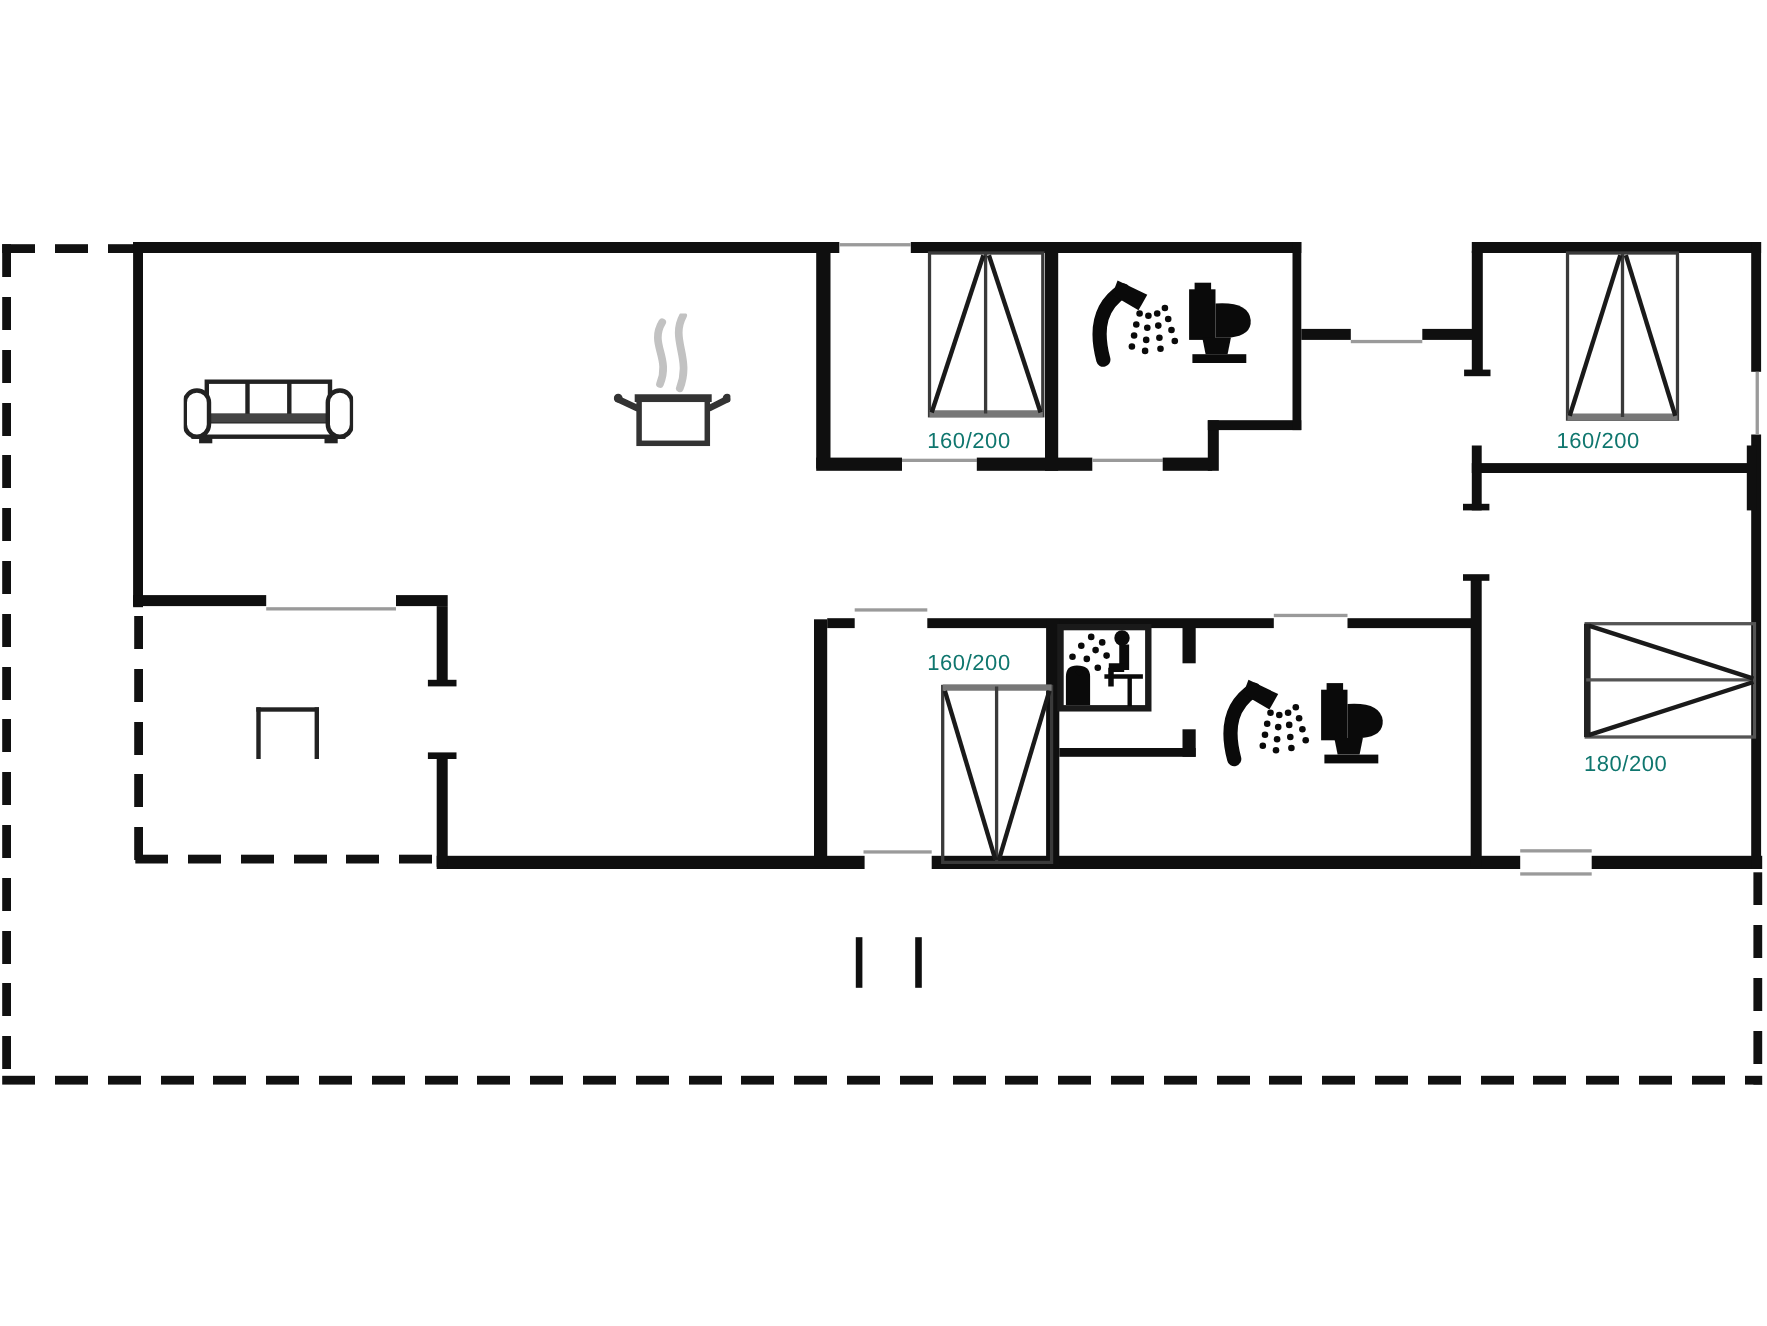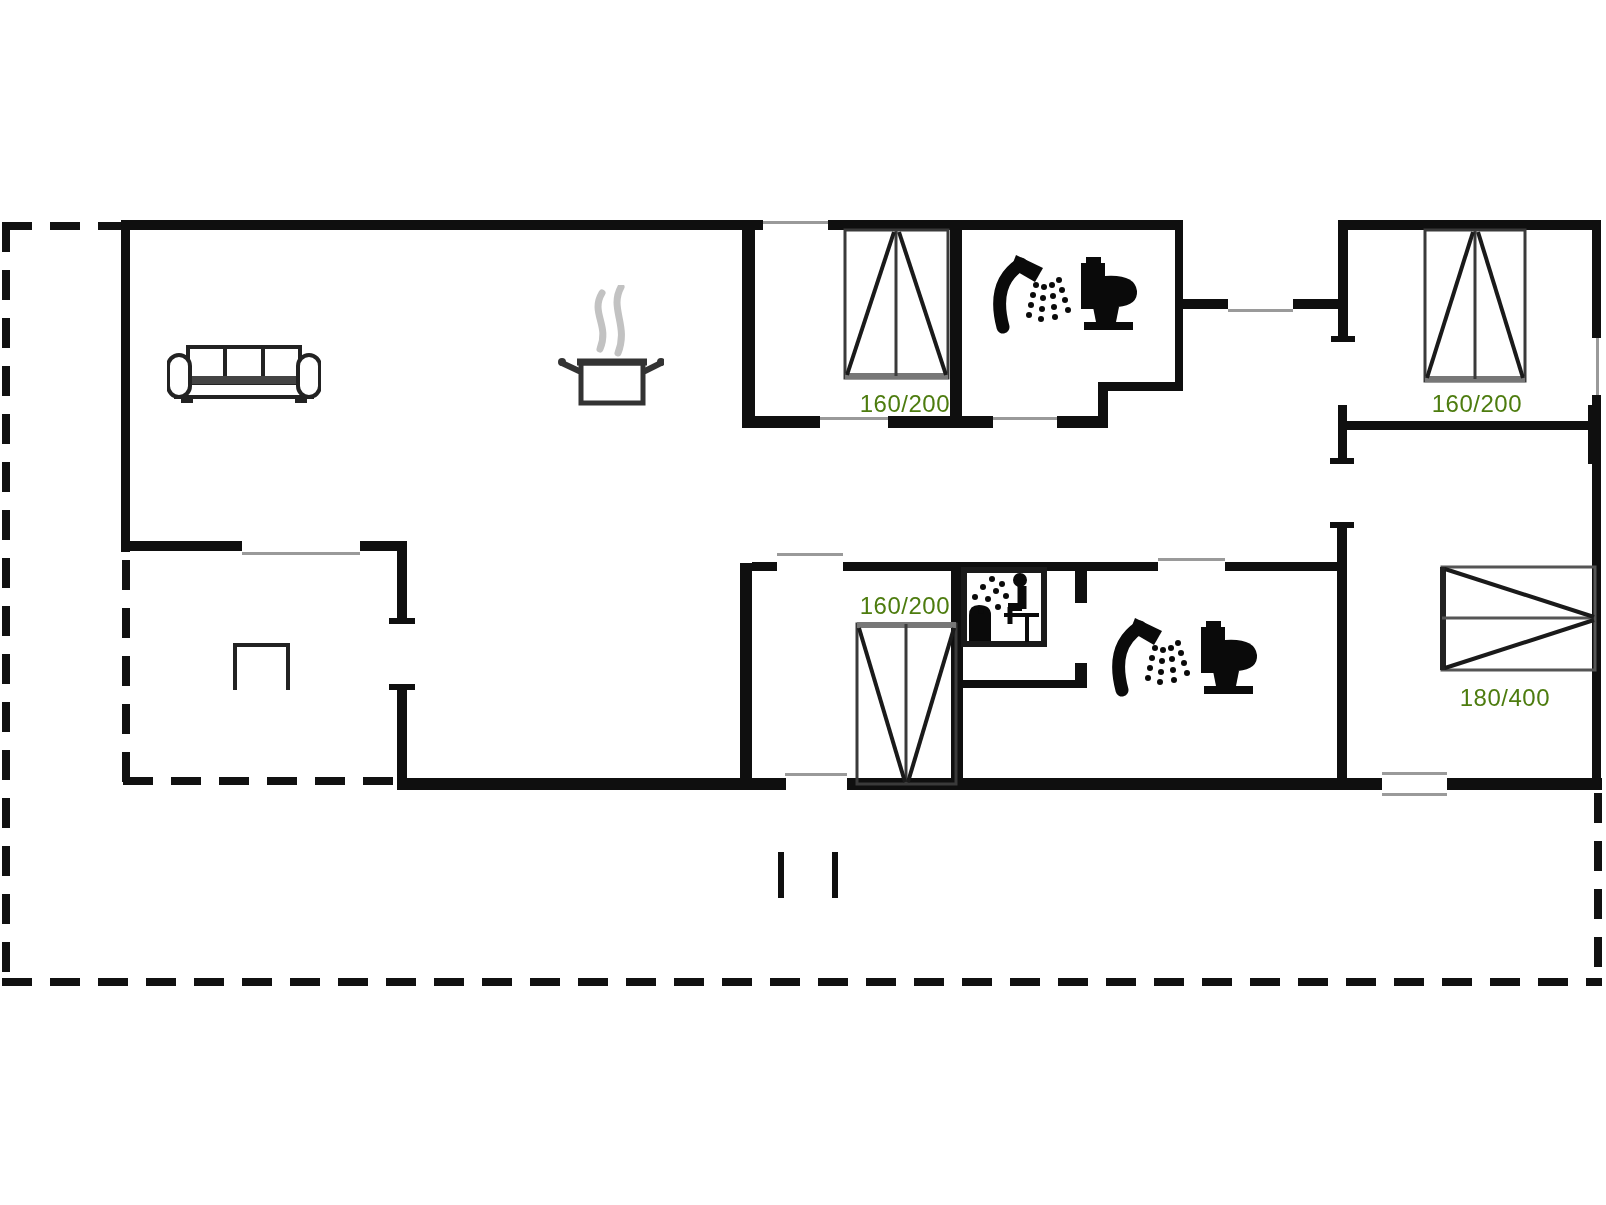--- a/index.html
+++ b/index.html
@@ -2,21 +2,21 @@
 <html><head>
 <meta charset="utf-8">
 <style>
   html,body{margin:0;padding:0;background:#ffffff;}
   #plan{position:relative;width:1606px;height:1205px;background:#ffffff;overflow:hidden;
         font-family:"Liberation Sans",sans-serif;}
   .w{position:absolute;background:#0f0f0f;}            
   .t{position:absolute;background:#9a9a9a;}            
   .dh{position:absolute;background:repeating-linear-gradient(90deg,#111 0 30px,transparent 30px 48px);}
   .dv{position:absolute;background:repeating-linear-gradient(180deg,#111 0 30px,transparent 30px 48px);}
-  .lbl{position:absolute;font-size:24px;color:#4d7c0f;text-align:right;letter-spacing:.5px;white-space:nowrap;}
+  .lbl{position:absolute;font-size:20px;color:#0f766e;text-align:left;letter-spacing:.5px;white-space:nowrap;}
   .ico{position:absolute;}
   svg{display:block;}
 </style>
 </head>
 <body>
 
 <div id="plan">
 
   <div class="dh" style="left:2px;top:222px;width:120px;height:8px;"></div>
   <div class="dv" style="left:2px;top:222px;width:8px;height:764px;"></div>
@@ -119,21 +119,21 @@
     <rect x="2" y="2" width="153" height="103" fill="none" stroke="#555" stroke-width="3"></rect>
     <line x1="3" y1="2" x2="3" y2="105" stroke="#222" stroke-width="6"></line>
     <line x1="2" y1="53" x2="155" y2="53" stroke="#555" stroke-width="3"></line>
     <line x1="5" y1="4" x2="154" y2="52" stroke="#1a1a1a" stroke-width="4"></line>
     <line x1="5" y1="103" x2="154" y2="55" stroke="#1a1a1a" stroke-width="4"></line>
   </svg>
 
   <div class="lbl" style="left:843px;top:390px;width:107px;">160/200</div>
   <div class="lbl" style="left:1415px;top:390px;width:107px;">160/200</div>
   <div class="lbl" style="left:843px;top:592px;width:107px;">160/200</div>
-  <div class="lbl" style="left:1440px;top:684px;width:110px;">180/400</div>
+  <div class="lbl" style="left:1440px;top:684px;width:110px;">180/200</div>
 
   <svg class="ico" style="left:167px;top:343px;" width="154" height="62" viewBox="0 0 154 62">
     <rect x="9" y="40" width="136" height="14" fill="#fff" stroke="#222" stroke-width="4"></rect>
     <rect x="21" y="4" width="112" height="31" fill="#fff" stroke="#222" stroke-width="4"></rect>
     <line x1="58" y1="4" x2="58" y2="35" stroke="#222" stroke-width="4"></line>
     <line x1="96" y1="4" x2="96" y2="35" stroke="#222" stroke-width="4"></line>
     <rect x="21" y="33" width="112" height="8" fill="#444"></rect>
     <rect x="1" y="12" width="22" height="42" rx="11" fill="#fff" stroke="#222" stroke-width="4"></rect>
     <rect x="131" y="12" width="22" height="42" rx="11" fill="#fff" stroke="#222" stroke-width="4"></rect>
     <rect x="14" y="54" width="12" height="6" fill="#222"></rect>

